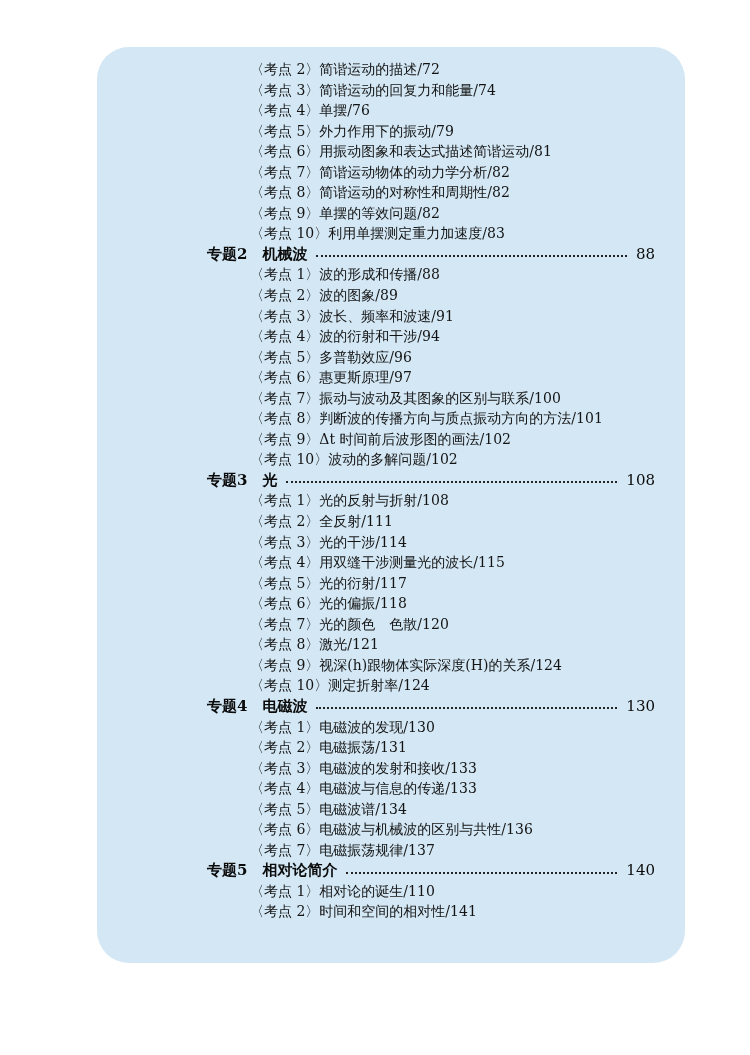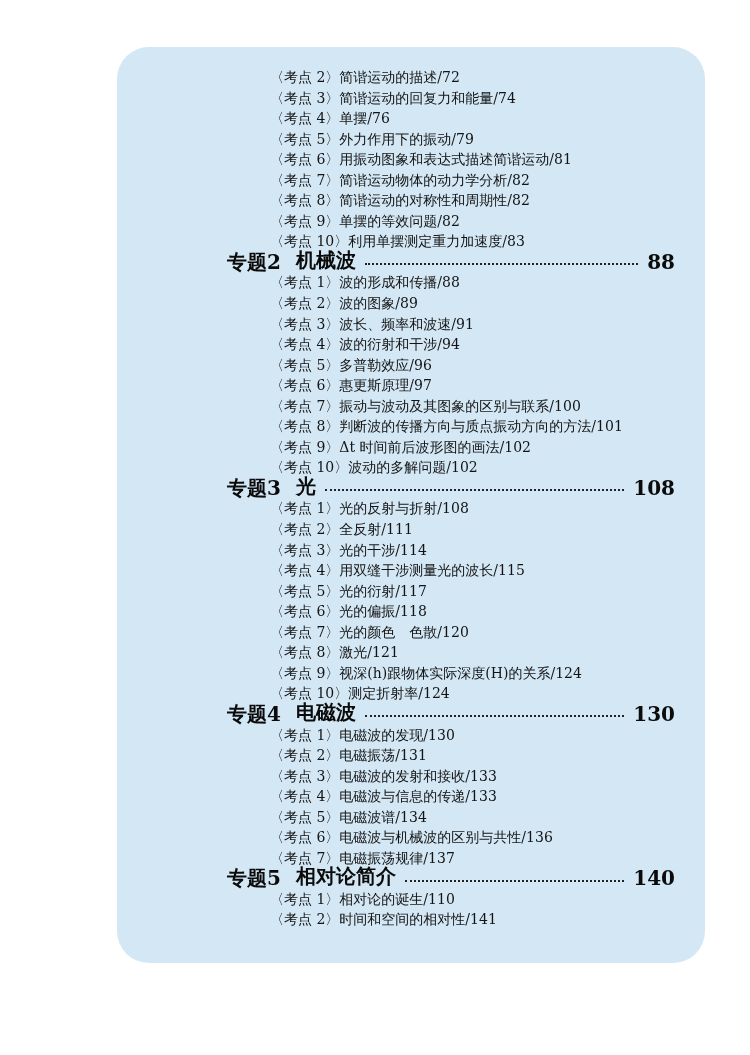--- a/index.html
+++ b/index.html
@@ -9,54 +9,53 @@
     position:relative;
     font-family:"DejaVu Serif","Liberation Serif",serif;
     overflow:hidden;
   }
   .panel {
     position:absolute;
     left:97px; top:47px;
     width:588px; height:916px;
     background:#d3e7f4;
     border-radius:32px;
-    padding-top:20px;
+    padding-top:12px;
     overflow:hidden;
-    margin-left:20px;
   }
   .row {
     height:20.55px;
     line-height:20.55px;
     font-size:14px;
     color:#141414;
     white-space:nowrap;
   }
   .item-row { padding-left:153px; }
   .header-row {
     display:flex;
     align-items:center;
     padding-left:110px;
     padding-right:30px;
     font-weight:bold;
     color:#0b0b0b;
-    font-size:20px;
+    font-size:15px;
   }
   .sec-label { margin-right:15px; flex:0 0 auto; }
-  .sec-title { flex:0 0 auto;font-family:Liberation Mono, monospace; }
+  .sec-title { flex:0 0 auto; }
   .leader {
     flex:1 1 auto;
     height:0;
     border-bottom:2px dotted #222222;
     margin:0 9px;
     align-self:center;
     position:relative;
     top:2px;
     min-width:20px;
   }
-  .sec-page { flex:0 0 auto; font-weight:bold; }
+  .sec-page { flex:0 0 auto; font-weight:normal; }
 </style>
 </head>
 <body>
 
 <div class="panel">
   <div id="toc-rows">
       <div class="row item-row"><span>〈考点 2〉简谐运动的描述/72</span></div>
       <div class="row item-row"><span>〈考点 3〉简谐运动的回复力和能量/74</span></div>
       <div class="row item-row"><span>〈考点 4〉单摆/76</span></div>
       <div class="row item-row"><span>〈考点 5〉外力作用下的振动/79</span></div>

